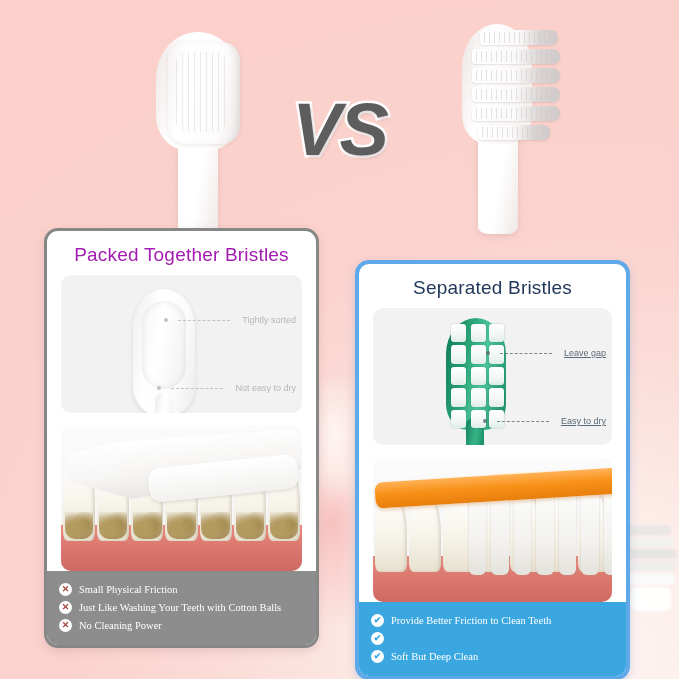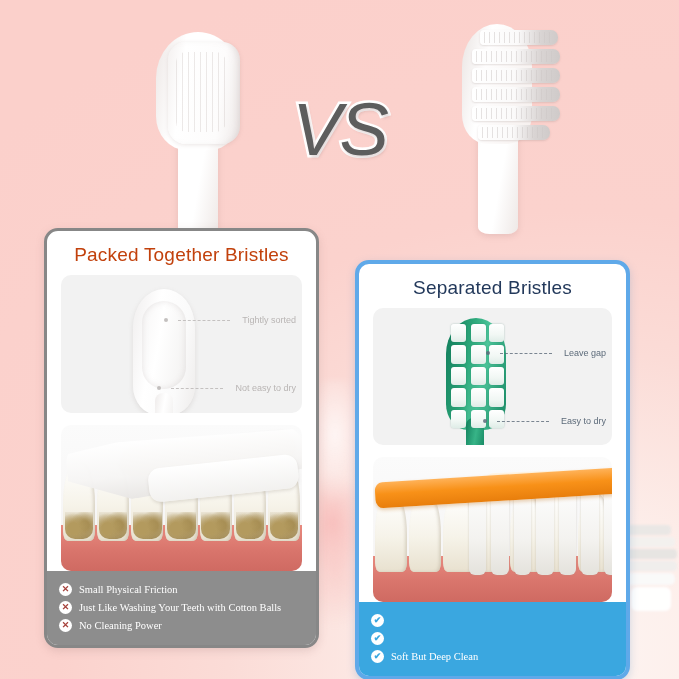--- a/index.html
+++ b/index.html
@@ -93,21 +93,21 @@
   #brush-separated .row.r2 { top: 38px; }
   #brush-separated .row.r3 { top: 57px; }
   #brush-separated .row.r4 { top: 76px; }
   #brush-separated .row.r5 { top: 95px; left: 6px; width: 72px; }
 
   
   #vs-badge {
     position: absolute; left: 0; right: 0; top: 93px;
     text-align: center;
     font-size: 74px; line-height: 74px;
-    font-weight: normal; font-style: italic;
+    font-weight: bold; font-style: italic;
     letter-spacing: -2px;
     color: #5d5d5d;
     -webkit-text-stroke: 5px #ffffff;
     paint-order: stroke fill;
     text-shadow: 2px 3px 3px rgba(150,120,118,.25);
   }
 
   
   .panel {
     position: absolute;
@@ -120,21 +120,21 @@
   }
   #panel-left  { left: 44px;  border: 3px solid #878787; box-shadow: 0 3px 8px rgba(150,115,113,.22); }
   #panel-right { left: 355px; border: 4px solid #5fa9e9; box-shadow: 0 3px 9px rgba(90,140,190,.28); margin-top: 32px; }
 
   .panel-title {
     text-align: center;
     font-size: 19px;
     padding: 13px 6px 9px;
     letter-spacing: .2px;
   }
-  #panel-left .panel-title  { color: #c2410c; }
+  #panel-left .panel-title  { color: #a21caf; }
   #panel-right .panel-title { color: #23395b; }
 
   .figure {
     position: relative;
     margin: 0 14px;
     height: 144px;
     background: #f2f2f2;
     border-radius: 10px;
     overflow: hidden;
   }
@@ -196,21 +196,21 @@
     width: 52px; height: 0;
     border-top: 1px dashed currentColor;
     opacity: .8;
   }
   .anno .dot {
     width: 4px; height: 4px; border-radius: 50%;
     background: currentColor; margin-right: 2px; opacity: .85;
   }
   .anno .txt { white-space: nowrap; padding-left: 4px; }
   #panel-left  .anno { color: #b9b5b4; }
-  #panel-right .anno { color: #5d6b7a; }
+  #panel-right .anno { color: #5d6b7a; text-decoration: underline; }
   .anno.a1 { top: 40px; }
   .anno.a2 { top: 108px; }
 
   
   .teeth {
     position: relative;
     margin: 12px 14px 0;
     height: 152px;
     border-radius: 10px;
     overflow: hidden;
@@ -458,20 +458,21 @@
       </div>
       <div class="orange-brush">
         <div class="cap"></div>
         <div class="bar"></div>
       </div>
     </div>
 
     <div class="footer">
       <div class="bullet">
         <span class="icon-circle">✔</span>
+        <span class="txt">Provide Better Friction to Clean Teeth</span>
       </div>
       <div class="bullet">
         <span class="icon-circle">✔</span>
       </div>
       <div class="bullet">
         <span class="icon-circle">✔</span>
         <span class="txt">Soft But Deep Clean</span>
       </div>
     </div>
   </div>

